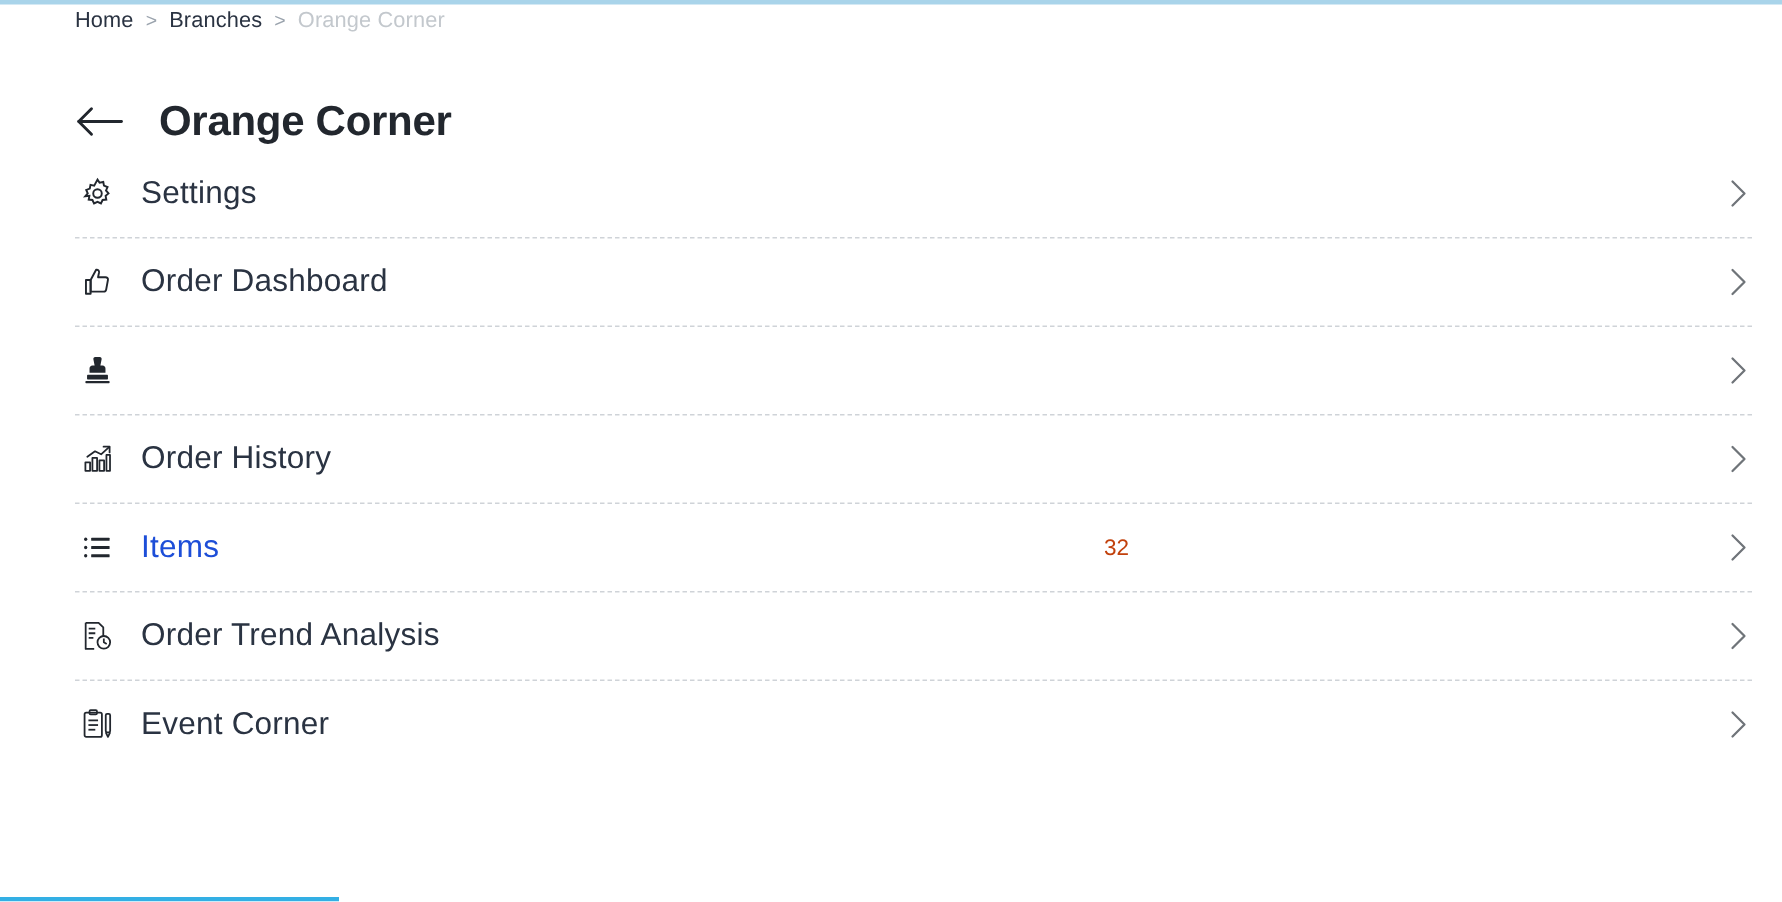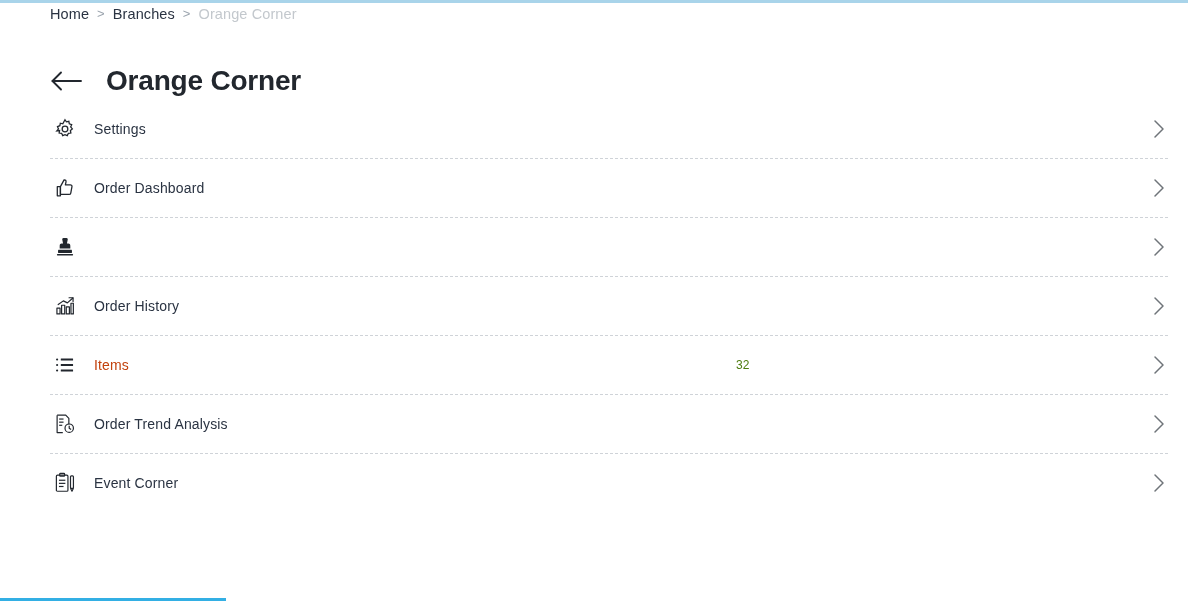--- a/index.html
+++ b/index.html
@@ -96,35 +96,35 @@
     flex: 0 0 26px;
     display: flex;
     align-items: center;
     justify-content: center;
     margin-left: 2px;
     color: #22272e;
   }
   .row-icon svg { display: block; }
   .row-label {
     margin-left: 16px;
-    font-size: 14px;
+    font-size: 21px;
     color: #2a3342;
     letter-spacing: .15px;
   }
   .menu-row.active .row-label {
-    color: #c2410c;
+    color: #1d4ed8;
   }
   .menu-row.active .row-icon {
     color: #22272e;
   }
   .row-count {
     position: absolute;
     left: 686px;
-    font-size: 12px;
-    color: #4d7c0f;
+    font-size: 15px;
+    color: #c2410c;
   }
   .row-chevron {
     position: absolute;
     right: 2px;
     width: 14px;
     height: 22px;
     color: #6f7479;
   }
   .row-chevron svg { display: block; }
 

